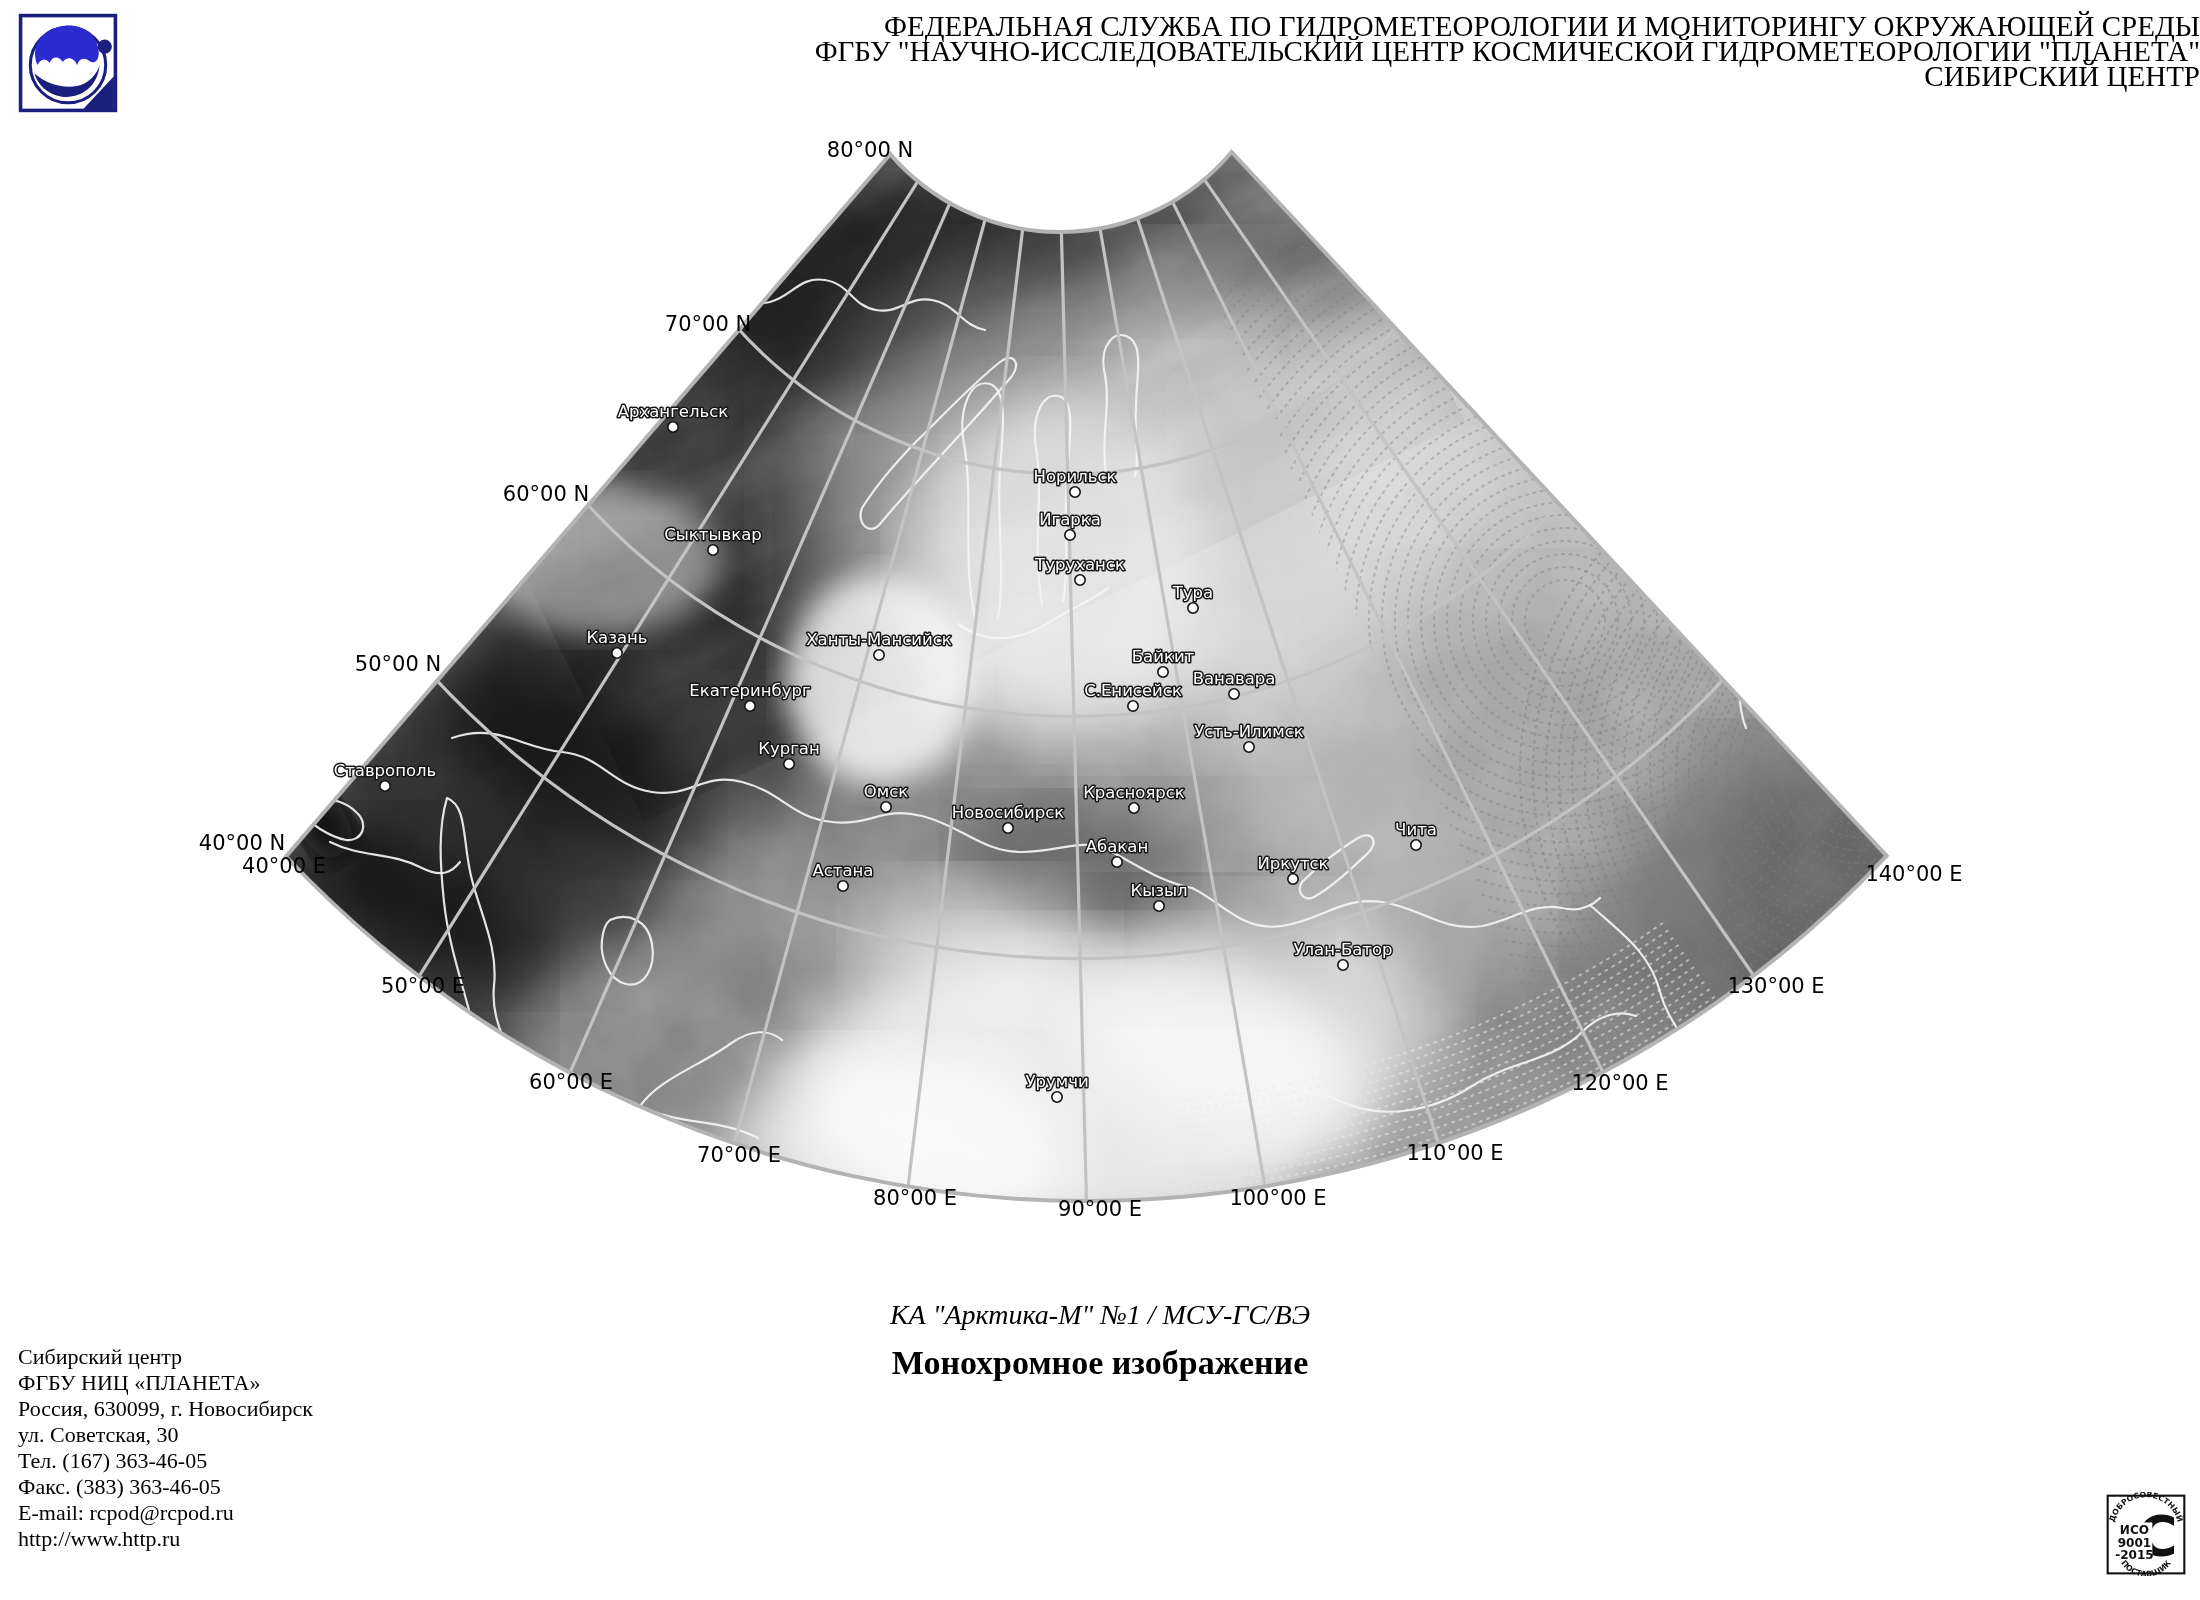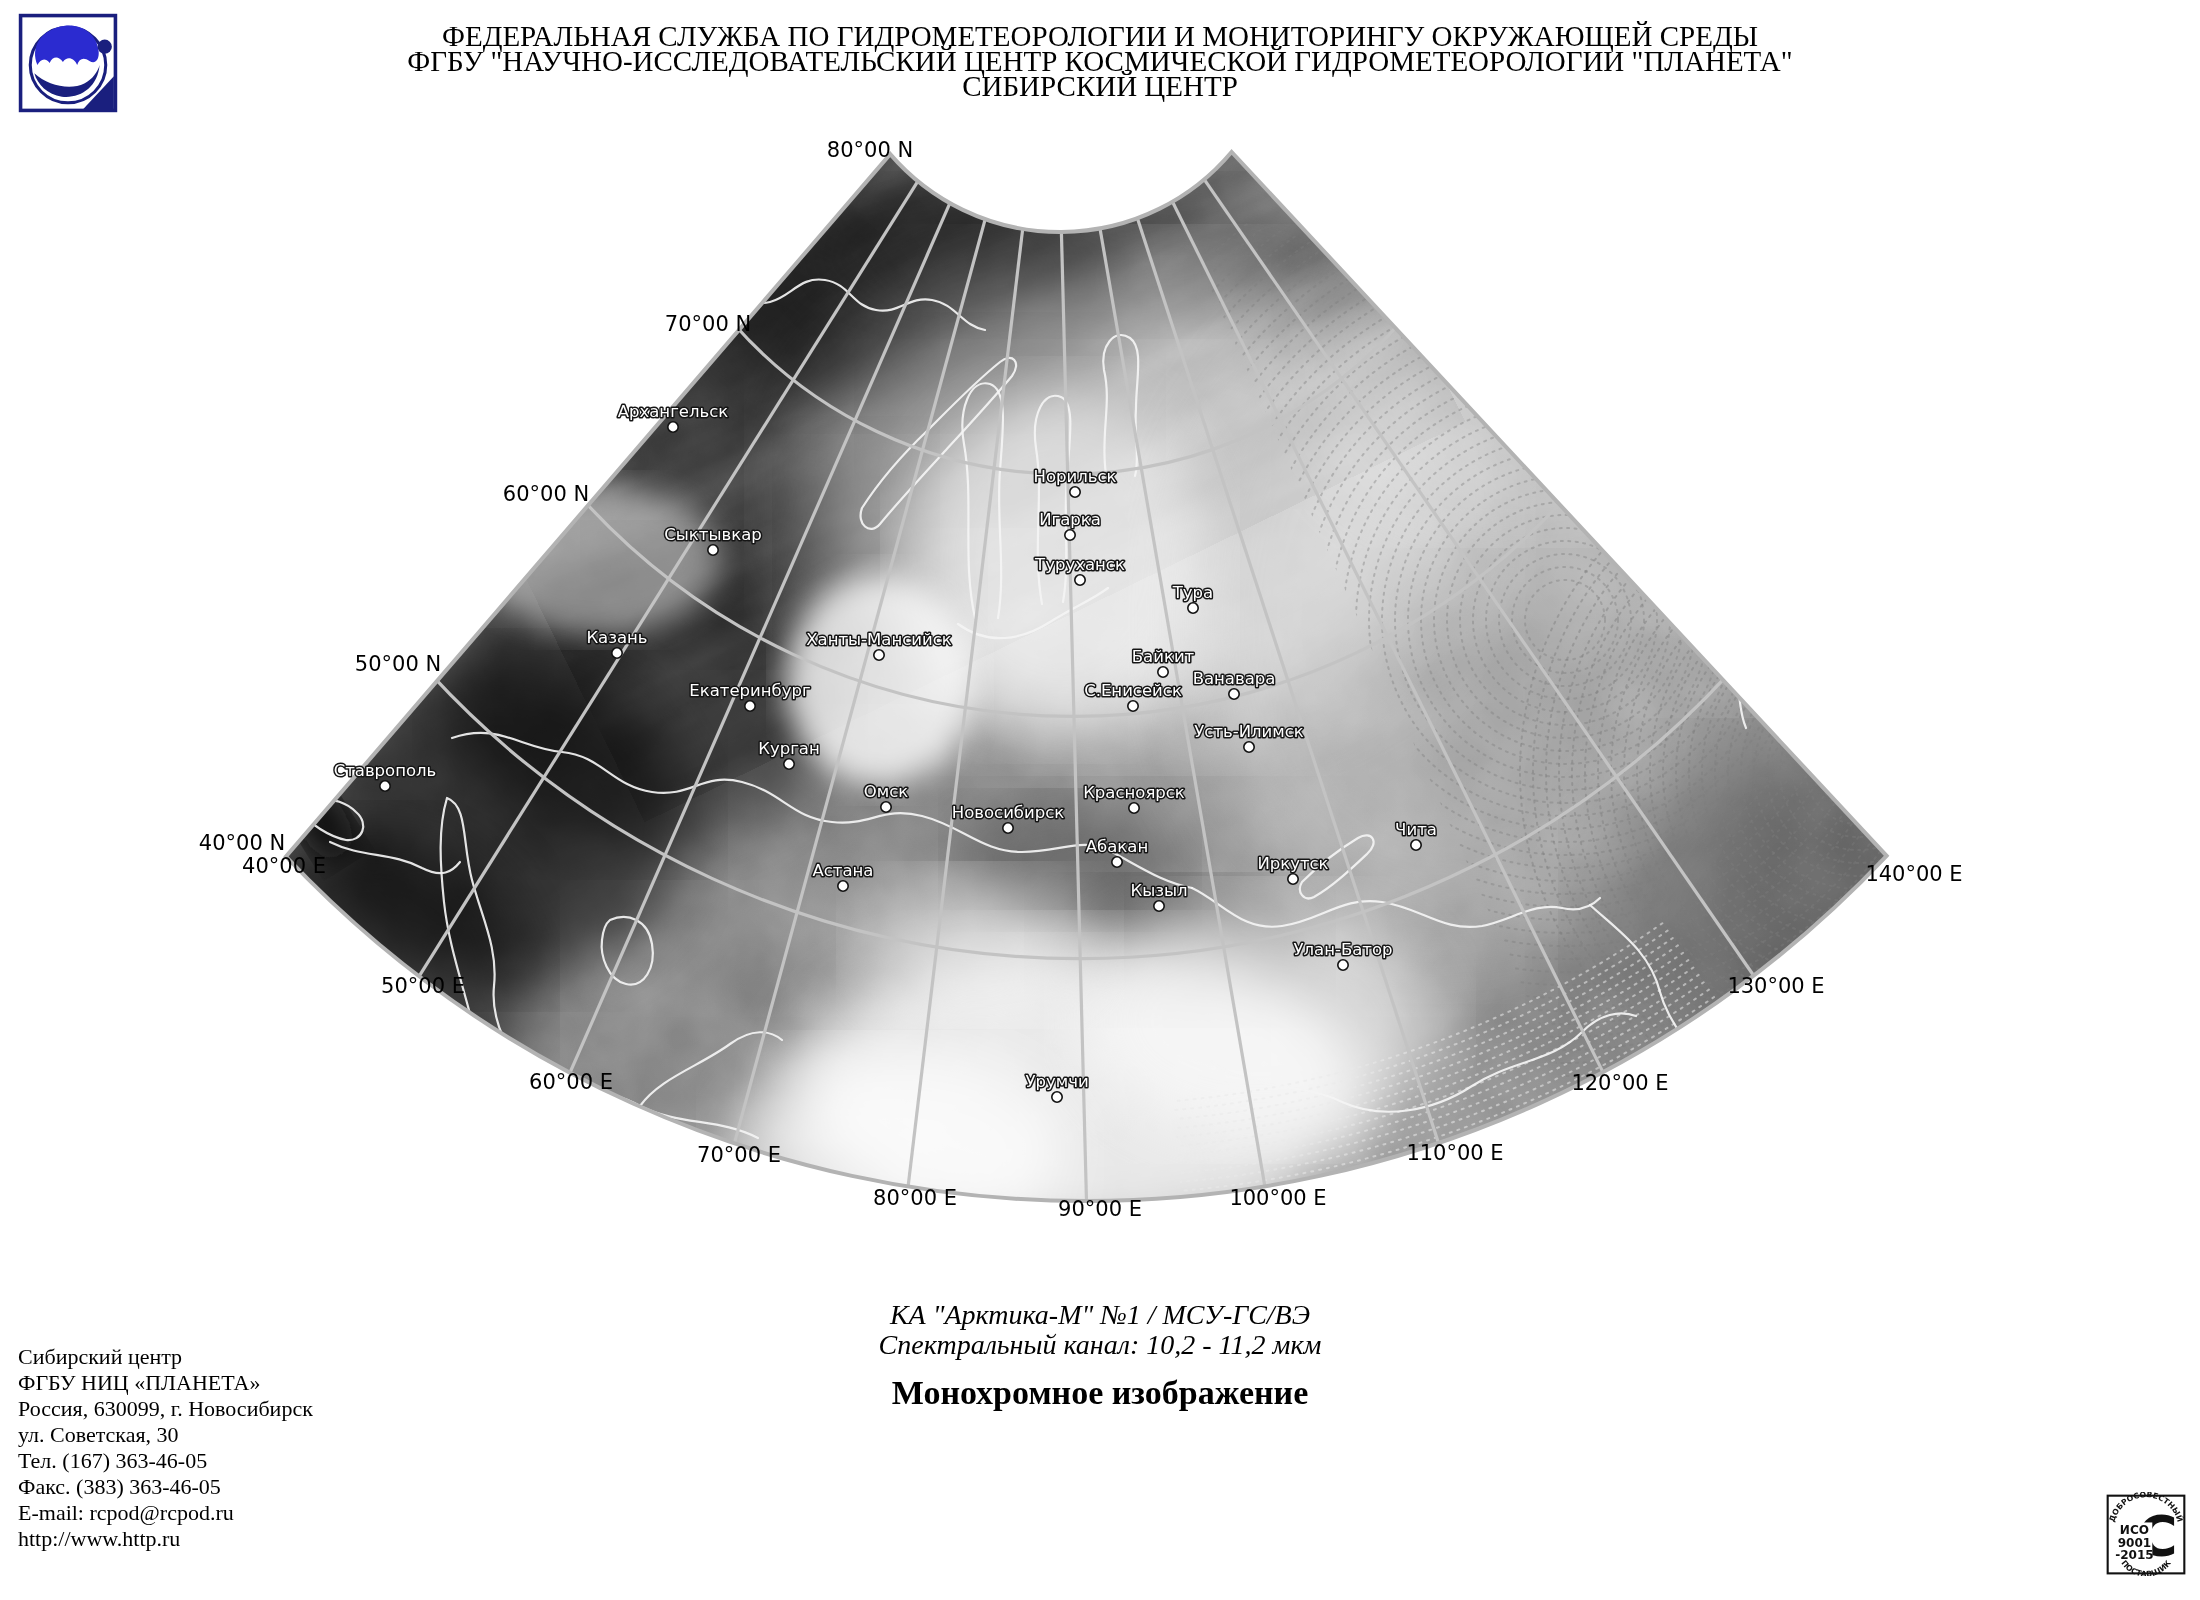--- a/index.html
+++ b/index.html
@@ -1,20 +1,20 @@
 <!DOCTYPE html>
 <html><head>
 <meta charset="utf-8">
 <style>
   html,body{margin:0;padding:0;background:#ffffff;}
   .page{position:relative;width:2200px;height:1600px;background:#ffffff;overflow:hidden;
         font-family:"Liberation Serif","DejaVu Serif",serif;}
   
   .logo{position:absolute;left:16px;top:12px;width:104px;height:102px;}
-  header{position:absolute;left:0;right:0;top:24px;text-align:center;color:#000;}
+  header{position:absolute;left:0;right:0;top:14px;text-align:right;color:#000;}
   .h-line{font-size:29px;line-height:25px;font-weight:normal;letter-spacing:0px;}
   
   #map{position:absolute;left:0;top:0;width:2200px;height:1600px;}
   .grid-label{font-family:"DejaVu Sans","Liberation Sans",sans-serif;font-size:21px;fill:#000;}
   .city-label{font-family:"DejaVu Sans","Liberation Sans",sans-serif;font-size:16.5px;fill:#fff;
               stroke:#151515;stroke-width:3px;paint-order:stroke;stroke-linejoin:round;}
   .city-dot{fill:#fff;stroke:#111;stroke-width:1.6px;}
   .gridline{stroke:#c3c3c3;stroke-width:3.2;fill:none;}
   .border{stroke:#f4f4f4;stroke-width:2.2;fill:none;opacity:.92;
           stroke-linecap:round;stroke-linejoin:round;}
@@ -314,21 +314,20 @@
         <text x="1416" y="835" text-anchor="middle" class="city-label">Чита</text>
         <circle cx="1343" cy="965" r="5.2" class="city-dot"></circle>
         <text x="1343" y="955" text-anchor="middle" class="city-label">Улан-Батор</text>
         <circle cx="1057" cy="1097" r="5.2" class="city-dot"></circle>
         <text x="1057" y="1087" text-anchor="middle" class="city-label">Урумчи</text>
       </g>
   </svg>
 
   <div class="caption">
     <div class="cap-italic">КА "Арктика-М" №1 / МСУ-ГС/ВЭ</div>
-    <div class="cap-italic">Спектральный канал: 10,2 - 11,2 мкм</div>
     <div class="cap-title">Монохромное изображение</div>
   </div>
 
   <div class="contact" id="contact-block">
       <div>Сибирский центр</div>
       <div>ФГБУ НИЦ «ПЛАНЕТА»</div>
       <div>Россия, 630099, г. Новосибирск</div>
       <div>ул. Советская, 30</div>
       <div>Тел. (167) 363-46-05</div>
       <div>Факс. (383) 363-46-05</div>

